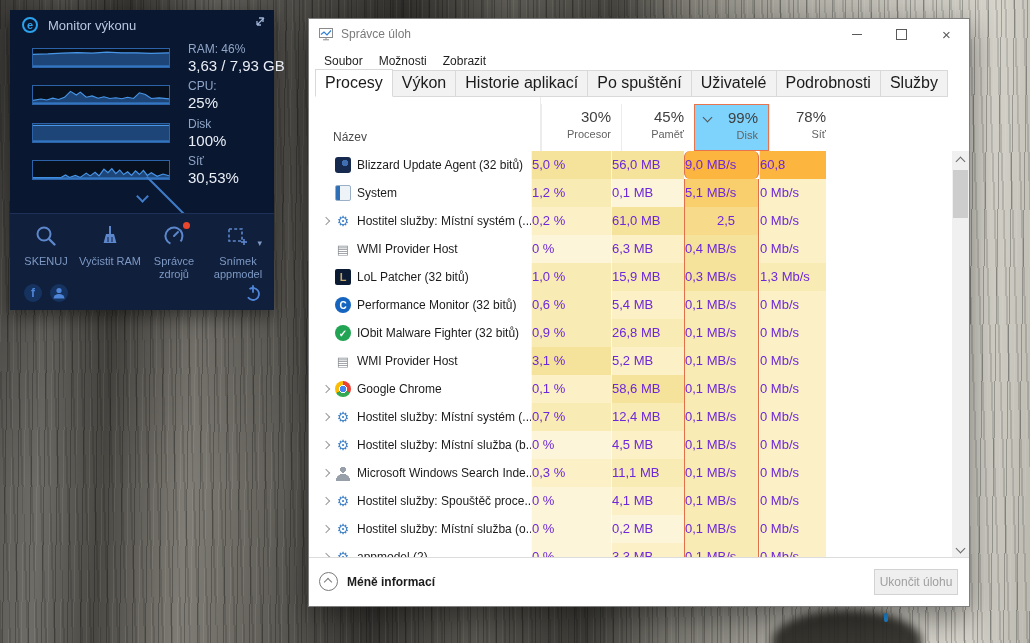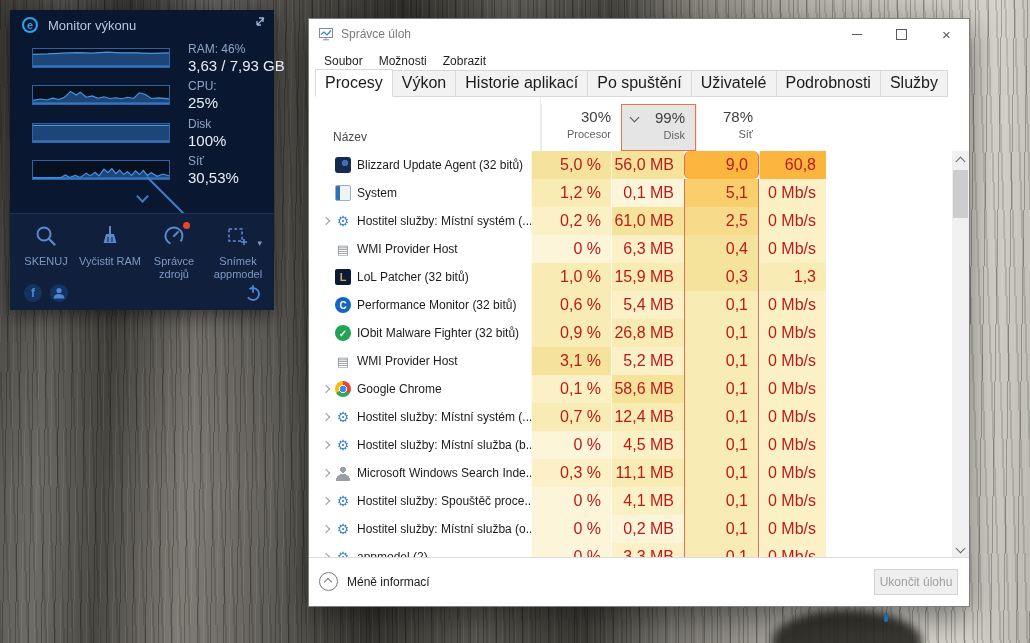--- a/index.html
+++ b/index.html
@@ -60,33 +60,33 @@
   .tm-menubar{position:absolute;left:0;top:30px;right:0;height:24px;display:flex;align-items:center;padding-left:7px;}
   .menu-item{font-size:12px;color:#1f1f1f;padding:3px 8px;cursor:pointer;}
   .tm-tabstrip{position:absolute;left:0;top:54px;right:0;height:24px;border-bottom:1px solid #d9d9d9;padding-left:6px;display:flex;align-items:flex-end;background:#fff;}
   .tab{font-size:16px;color:#1b1b1b;background:#f2f2f2;border:1px solid #d9d9d9;padding:3px 9px 4px 9px;margin-right:-1px;position:relative;cursor:pointer;}
   .tab.active{background:#fff;border-bottom:1px solid #fff;padding-top:4px;z-index:2;}
   .tm-header{position:absolute;left:0;top:78px;right:0;height:54px;background:#fff;}
   .name-header{position:absolute;left:24px;bottom:7px;font-size:12px;color:#4a4a4a;}
   .name-col-line{position:absolute;left:231px;top:0;bottom:0;width:1px;background:#ececec;}
   .mheads{position:absolute;left:232px;top:0;height:54px;display:flex;align-items:flex-end;}
   .mhead{position:relative;height:47px;box-sizing:border-box;border-left:1px solid #ececec;padding:4px 10px 0 0;text-align:right;cursor:pointer;}
-  .mhead.selected{background:#e5e5e5;border:1px solid #e8744e;}
+  .mhead.selected{background:#7dd3fc;border:1px solid #e8744e;}
   .mh-pct{font-size:15px;color:#3f3f3f;line-height:17px;}
   .mh-label{font-size:11px;color:#636363;margin-top:3px;}
   .sort-chevron{position:absolute;left:9px;top:9px;width:6px;height:6px;border-right:1px solid #555;border-bottom:1px solid #555;transform:rotate(45deg);}
   .c0{width:80px;}.c1{width:73px;}.c2{width:75px;}.c3{width:67px;}
 
   .tm-list{position:absolute;left:0;top:132px;right:17px;height:408px;overflow:hidden;background:#fff;}
   .prow{display:flex;height:28px;align-items:center;padding-left:8px;cursor:default;}
   .expander{width:18px;height:28px;display:flex;align-items:center;justify-content:center;cursor:pointer;}
   .chev-right{width:5px;height:5px;border-top:1px solid #9a9a9a;border-right:1px solid #9a9a9a;transform:rotate(45deg);}
   .picon{width:16px;height:16px;margin-right:6px;position:relative;flex:0 0 16px;display:flex;align-items:center;justify-content:center;font-size:13px;}
   .pname{width:174px;flex:0 0 174px;font-size:12px;color:#1b1b1b;white-space:nowrap;overflow:hidden;}
-  .cell{height:28px;line-height:28px;text-align:right;padding-right:10px;box-sizing:border-box;font-size:16px;color:#b91c1c;border-left:1px solid rgba(255,255,255,.7);}
+  .cell{height:28px;line-height:28px;padding-right:10px;box-sizing:border-box;font-size:13px;color:#6d28d9;border-left:1px solid rgba(255,255,255,.7);}
   .cell-disk{border-left:1px solid #e0714a;border-right:1px solid #e0714a;}
 
   
   .picon-blizzard{background:radial-gradient(circle at 62% 38%,#3f6fb0 0 22%,transparent 23%),#16294e;border-radius:3px;}
   .picon-system{background:linear-gradient(90deg,#2f6fb5 0 30%,#eef3f8 30%);border:1px solid #9ab0c8;border-radius:2px;box-sizing:border-box;}
   .picon-gear{color:#4585c8;font-size:14px;}
   .picon-gear::before{content:"\2699";}
   .picon-wmi{color:#8a8f94;font-size:13px;}
   .picon-wmi::before{content:"\25A4";}
   .picon-lol{background:#0a1b33;border-radius:2px;color:#c8aa6e;font-size:11px;font-weight:bold;}
@@ -108,21 +108,21 @@
   .sc-chev{width:6px;height:6px;border-right:1px solid #6a6a6a;border-bottom:1px solid #6a6a6a;}
   .sc-up .sc-chev{transform:rotate(-135deg);margin-top:4px;}
   .sc-down .sc-chev{transform:rotate(45deg);margin-bottom:4px;}
   .sc-thumb{position:absolute;left:1px;top:19px;width:15px;height:48px;background:#cdcdcd;cursor:pointer;}
 
   
   .tm-footer{position:absolute;left:0;right:0;bottom:0;height:48px;border-top:1px solid #dcdcdc;background:#fff;}
   .less-toggle{position:absolute;left:10px;top:14px;display:flex;align-items:center;cursor:pointer;}
   .less-circle{width:17px;height:17px;border:1px solid #7a7a7a;border-radius:50%;position:relative;}
   .less-chev{position:absolute;left:5px;top:6px;width:5px;height:5px;border-left:1px solid #7a7a7a;border-top:1px solid #7a7a7a;transform:rotate(45deg);}
-  .less-label{margin-left:9px;font-size:12px;color:#1b1b1b;}
+  .less-label{margin-left:9px;font-size:12px;color:#1b1b1b;font-weight:bold;}
   .endtask-btn{position:absolute;right:11px;top:11px;width:84px;height:26px;background:#efefef;border:1px solid #d2d2d2;font-size:12px;color:#9f9f9f;text-align:center;line-height:24px;box-sizing:border-box;}
 </style>
 </head>
 <body>
 
 <div id="screen">
   <div id="wallpaper">
     <div class="streaks"></div>
     <div class="shade"></div>
     <div class="rock-blob"></div>
@@ -300,20 +300,24 @@
         <div class="tab">Služby</div>
       </div>
     <div class="tm-header">
       <div class="name-header">Název</div>
       <div class="name-col-line"></div>
       <div class="mheads" id="metric-headers">
           <div class="mhead c0">
             <div class="mh-pct">30%</div>
             <div class="mh-label">Procesor</div>
           </div>
+          <div class="mhead c1">
+            <div class="mh-pct">45%</div>
+            <div class="mh-label">Paměť</div>
+          </div>
           <div class="mhead c2 selected">
             <span class="sort-chevron"></span>
             <div class="mh-pct">99%</div>
             <div class="mh-label">Disk</div>
           </div>
           <div class="mhead c3">
             <div class="mh-pct">78%</div>
             <div class="mh-label">Síť</div>
           </div>
         </div>

